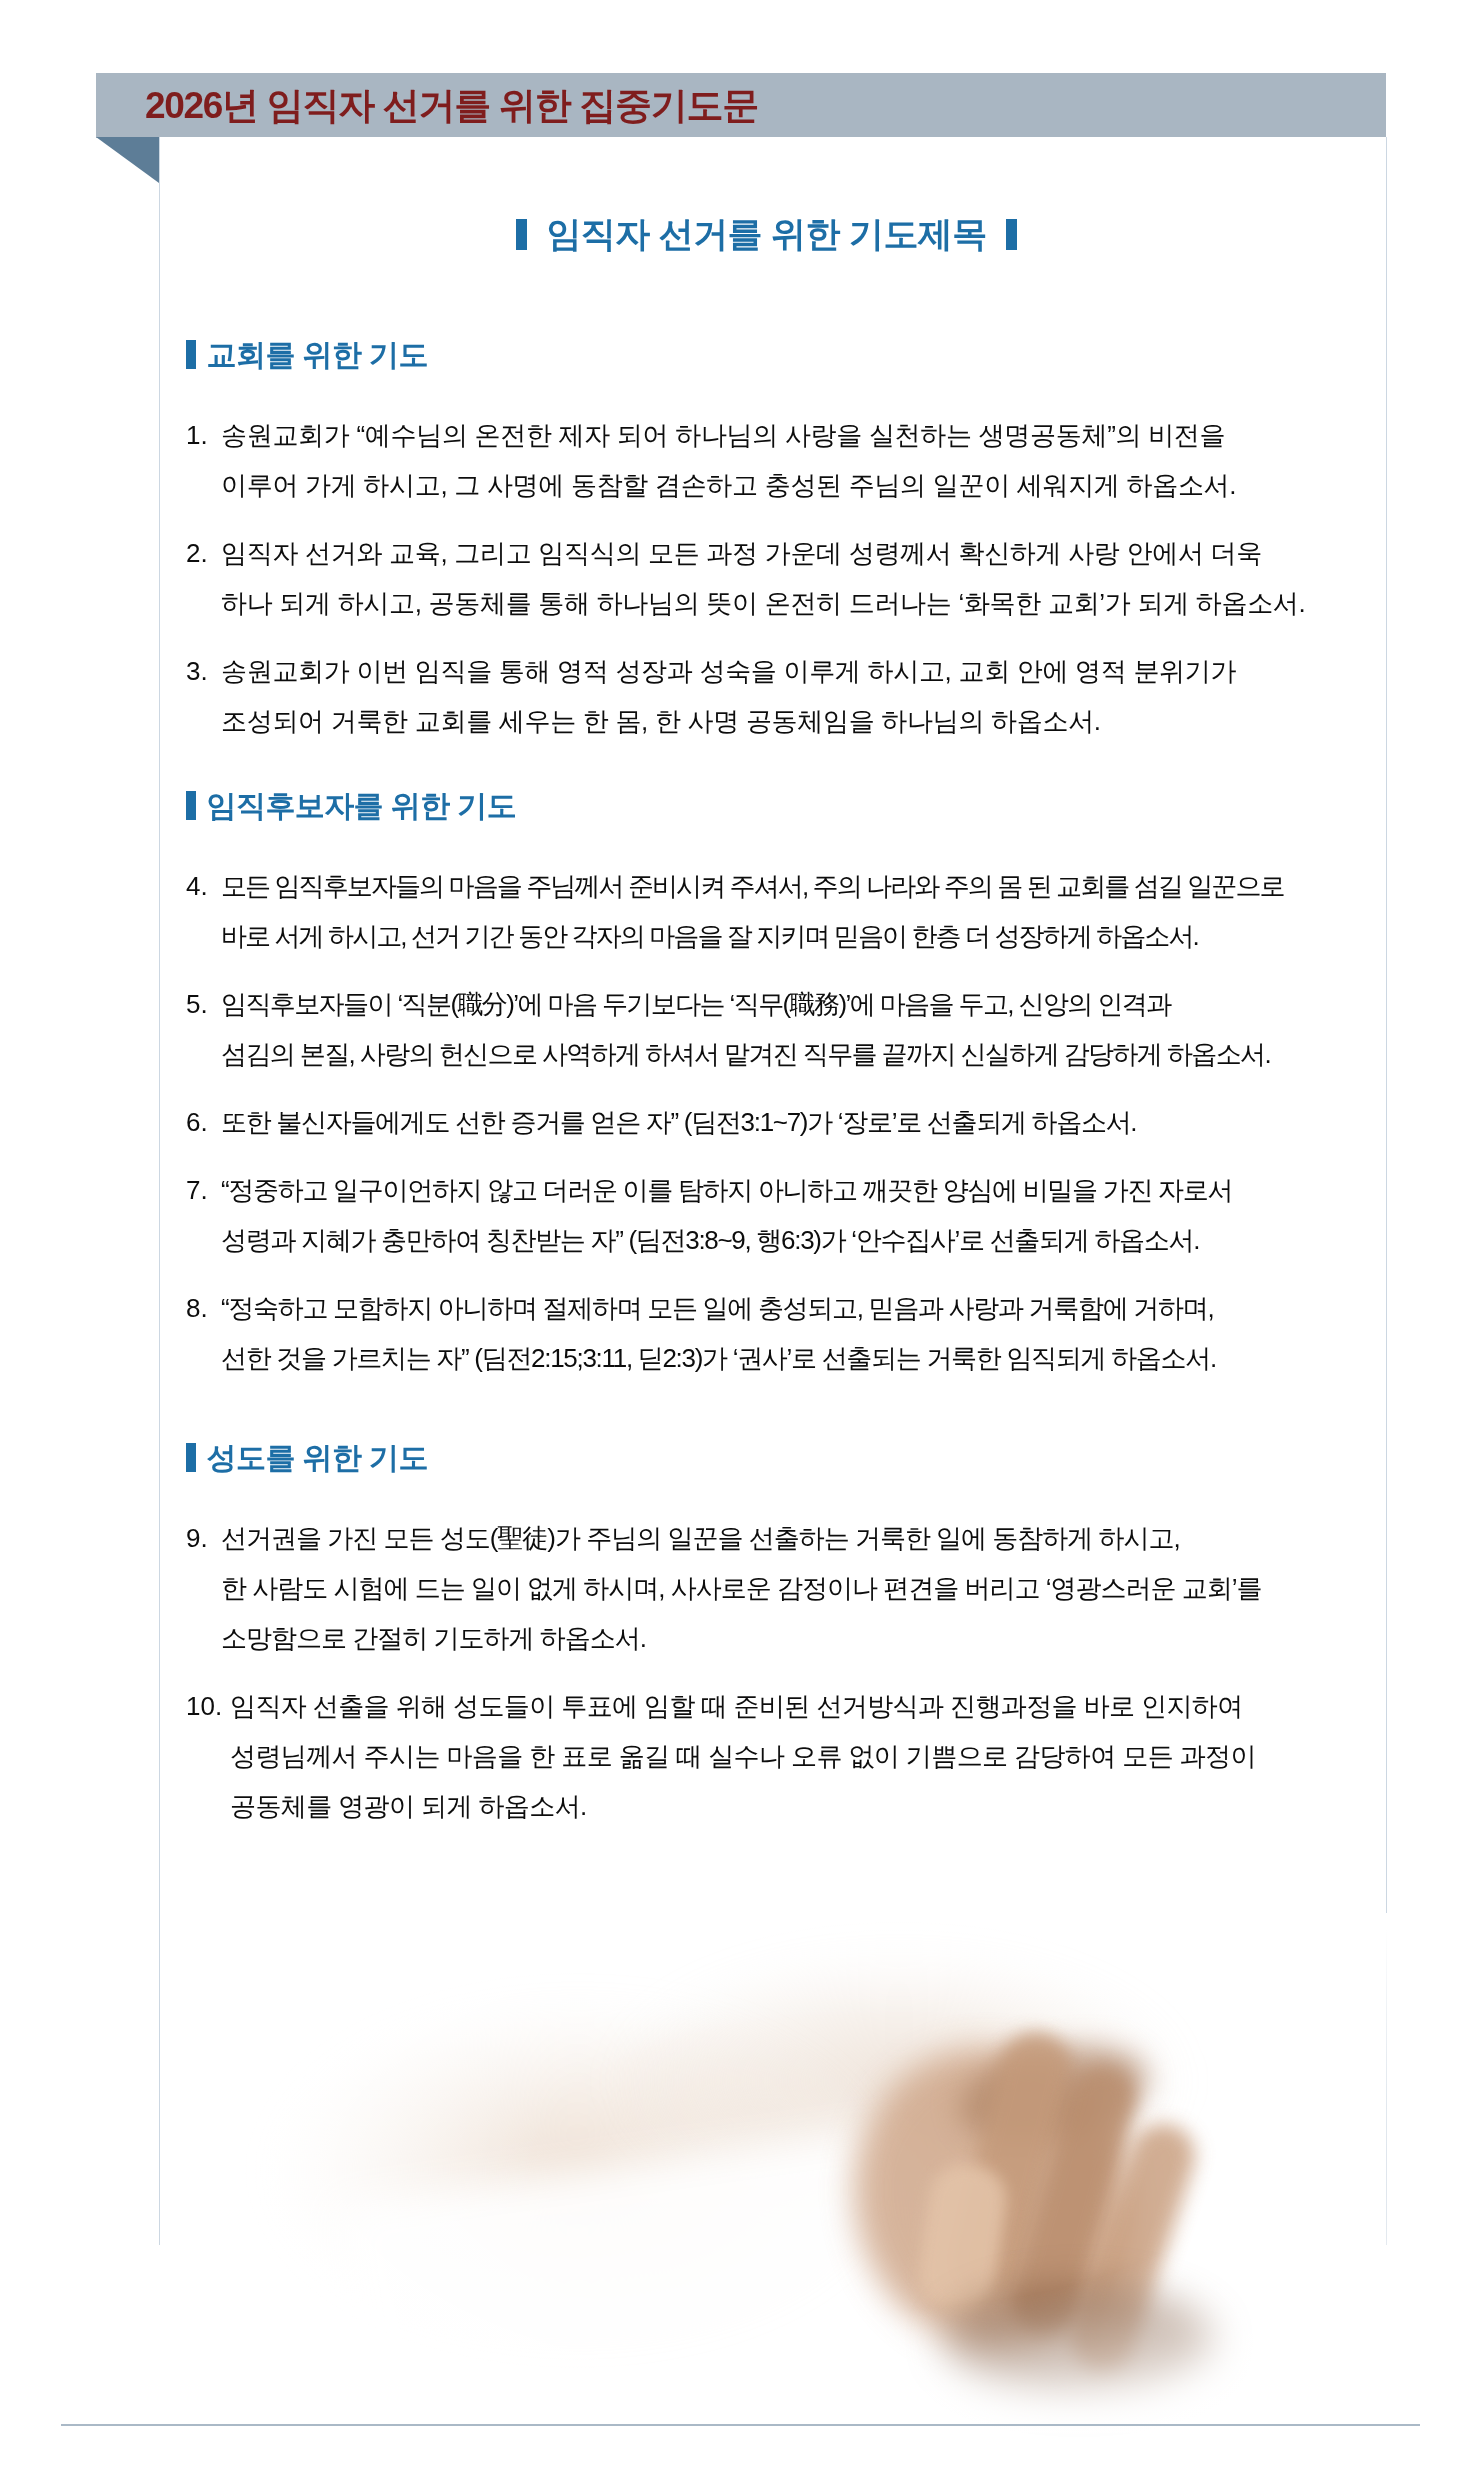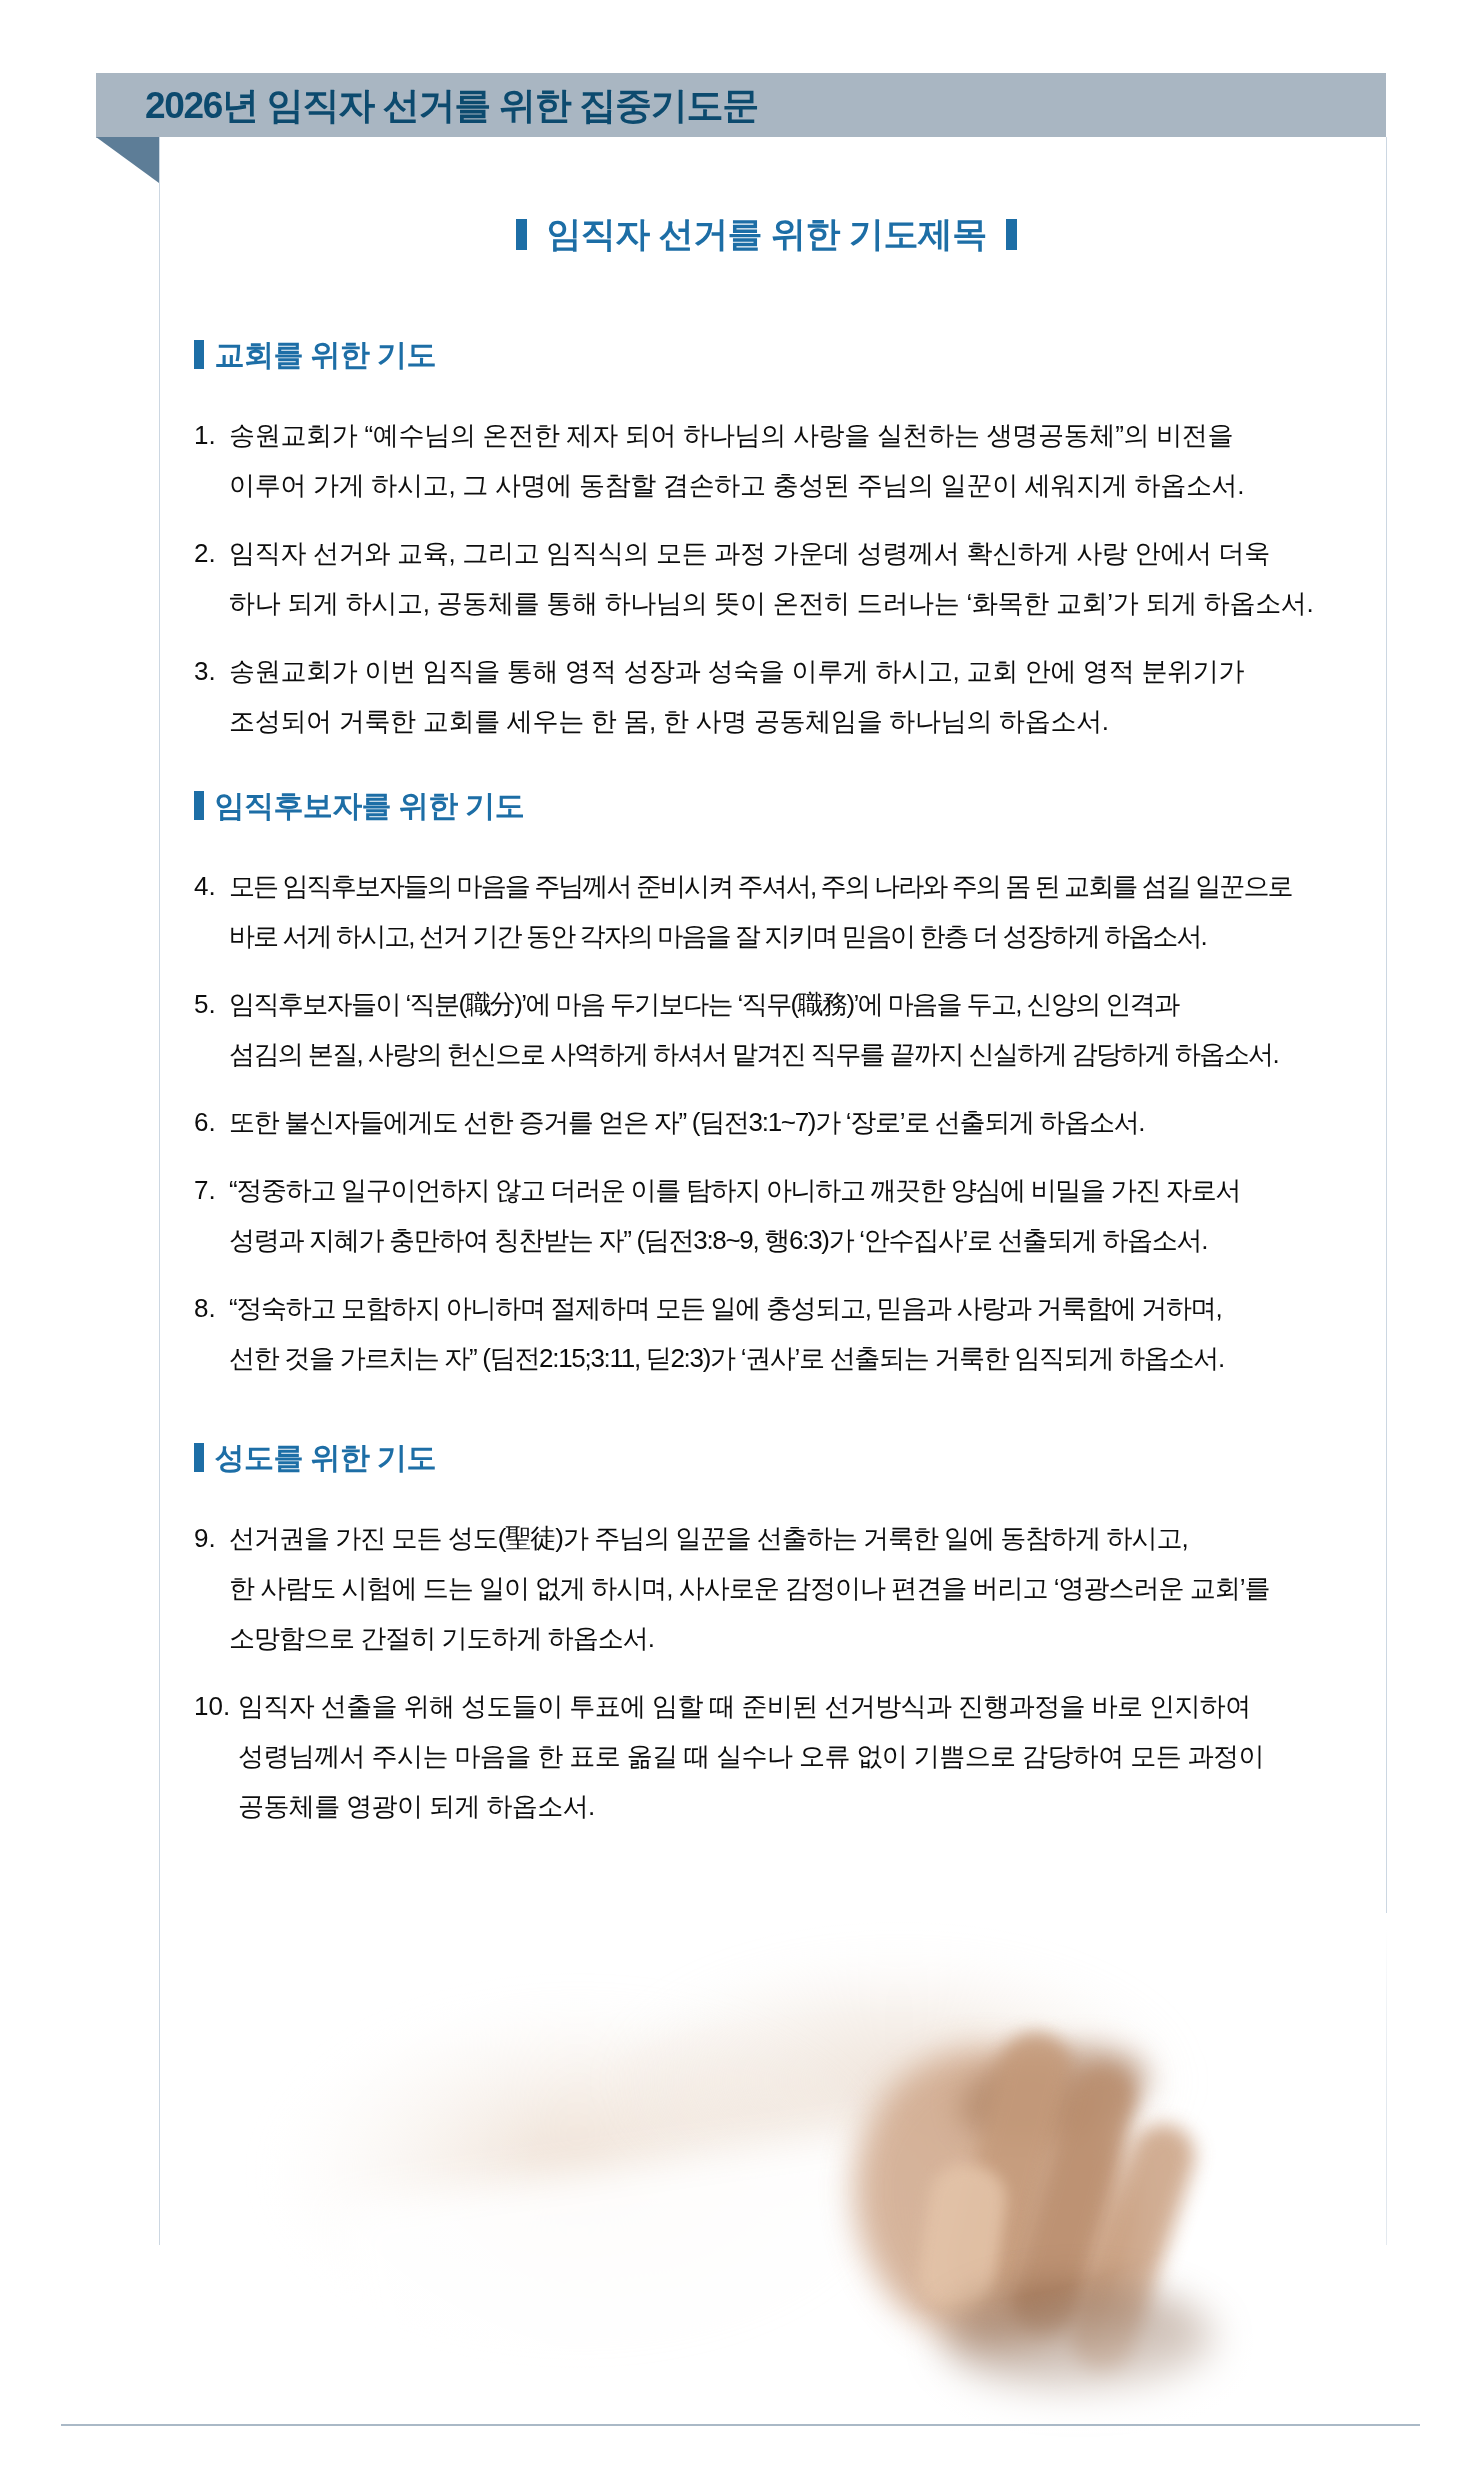--- a/index.html
+++ b/index.html
@@ -8,21 +8,21 @@
     font-family:"Liberation Sans","DejaVu Sans",sans-serif;
     color:#0d0d0d;
   }
   
   .header-bar{
     position:absolute;left:96px;top:73px;width:1290px;height:65px;
     background:var(--header-bg,#a9b6c2);
     display:flex;align-items:center;box-sizing:border-box;padding-left:49px;
   }
   .header-title{
-    font-size:37px;font-weight:bold;color:#0c4a6e;letter-spacing:-1.3px;white-space:nowrap;
+    font-size:37px;font-weight:bold;color:#7f1d1d;letter-spacing:-1.3px;white-space:nowrap;
   }
   .fold-triangle{
     position:absolute;left:96px;top:137px;width:63px;height:46px;
     background:var(--fold,#5d7d97);
     clip-path:polygon(0 0,100% 0,100% 100%);
   }
   
   .content-box{
     position:absolute;left:159px;top:137px;width:1228px;height:2108px;
     background:#fff;box-sizing:border-box;
@@ -40,21 +40,21 @@
     color:var(--accent,#1d6ea6);font-weight:bold;font-size:35px;letter-spacing:-0.6px;
     white-space:nowrap;line-height:42px;
   }
   .title-bar-mark{
     display:inline-block;width:11px;height:31px;background:var(--accent,#1d6ea6);
     vertical-align:-3.9px;
   }
   .title-bar-mark.left{margin-right:19px;}
   .title-bar-mark.right{margin-left:19px;}
   
-  .section{margin:8px;}
+  .section{margin:0;}
   .section-heading{
     display:flex;align-items:center;
     color:var(--accent,#1d6ea6);font-weight:bold;font-size:30px;line-height:39px;
     letter-spacing:-0.6px;white-space:nowrap;
   }
   .heading-bar-mark{
     width:9.6px;height:29.5px;background:var(--accent,#1d6ea6);
     margin-right:11px;flex:0 0 auto;
   }
   .section-items{margin-top:36px;}

